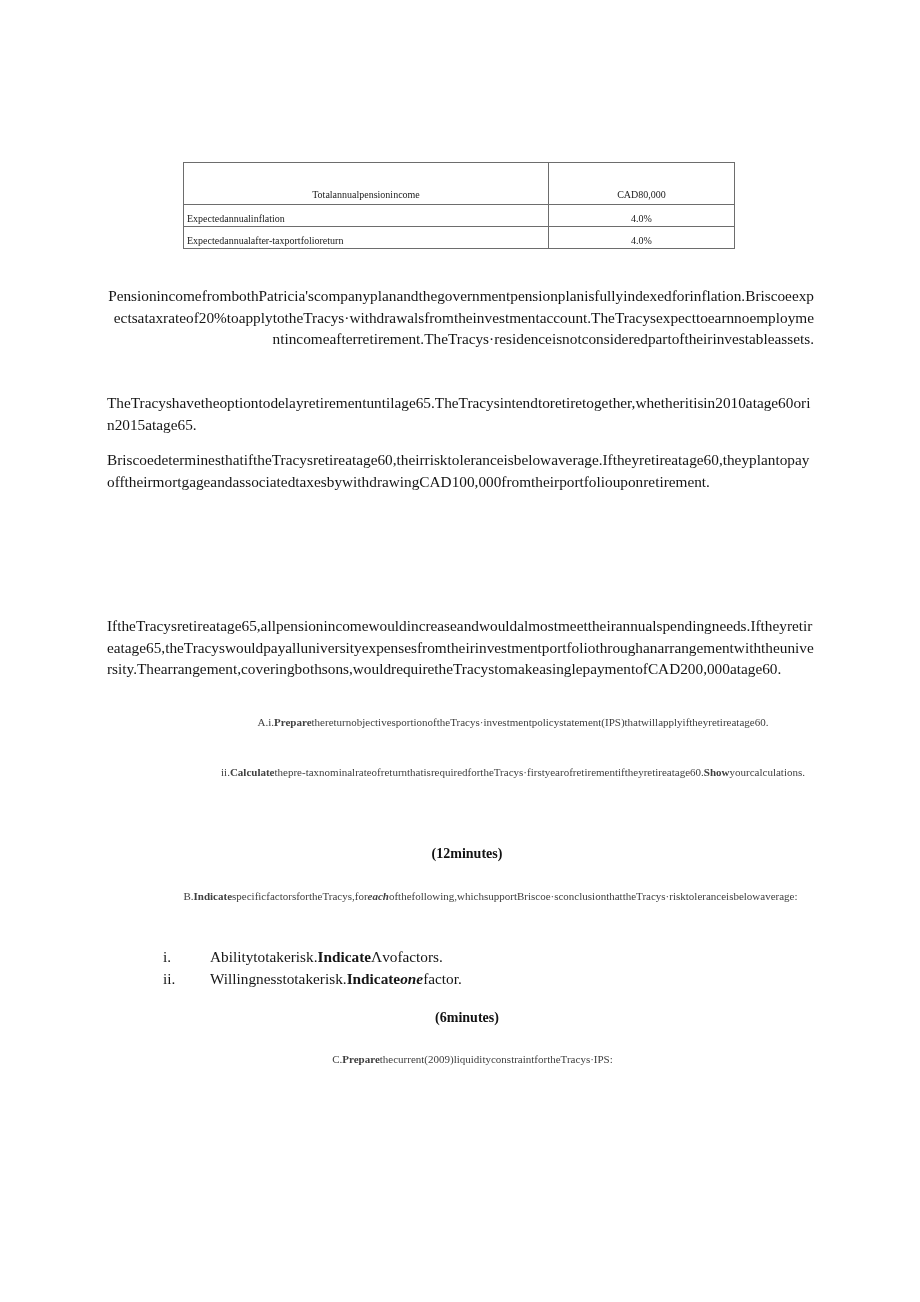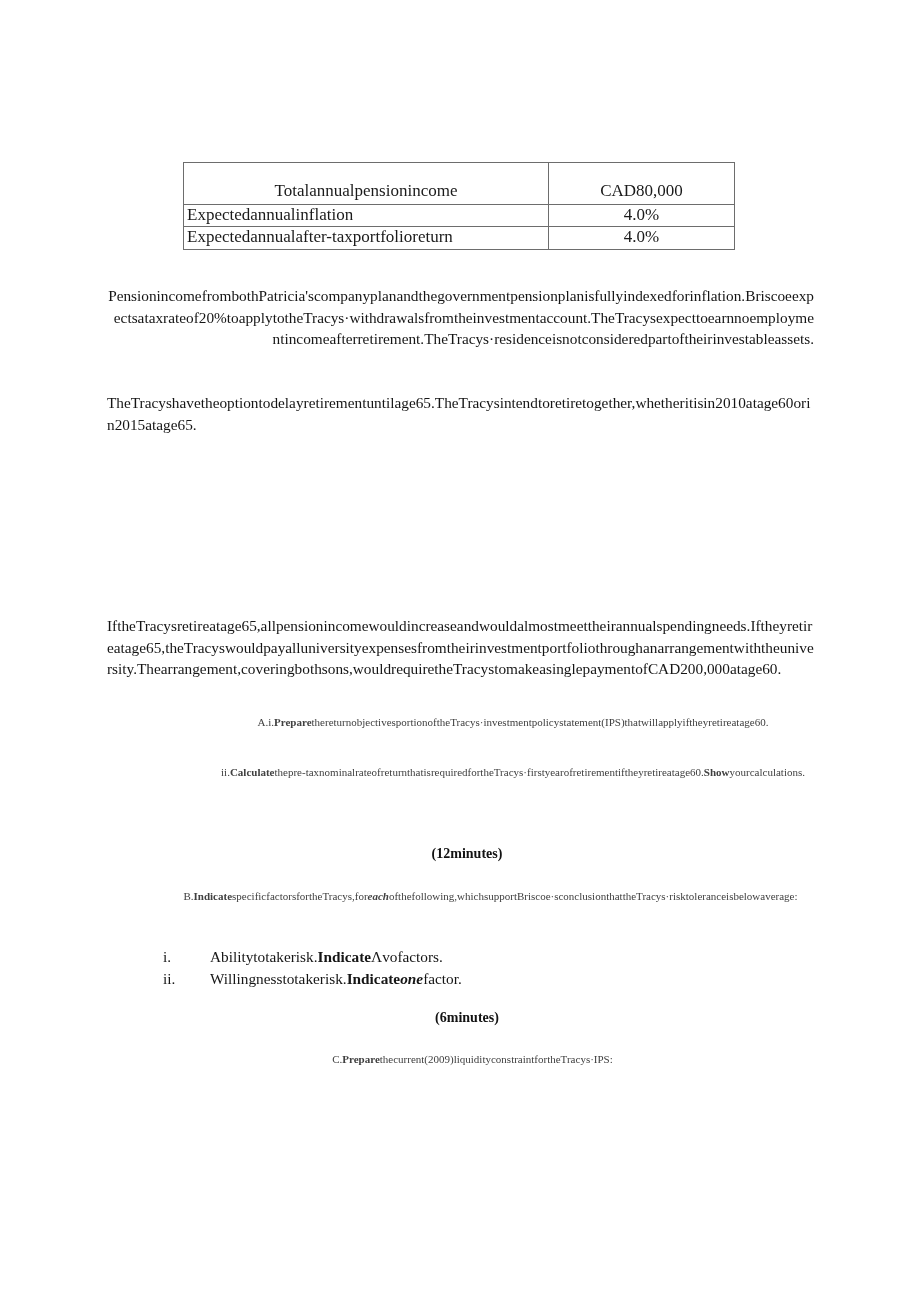--- a/index.html
+++ b/index.html
@@ -26,21 +26,21 @@
   .data-table {
     position: absolute;
     left: 183px;
     top: 162px;
     width: 551px;
     border-collapse: collapse;
     table-layout: fixed;
   }
   .data-table td {
     border: 1px solid #6d6d6d;
-    font-size: 17px;
+    font-size: 10px;
     line-height: 1.2;
     color: #1a1a1a;
     padding: 0 3px;
     vertical-align: bottom;
   }
   .data-table col.c1 { width: 365px; }
   .data-table col.c2 { width: 186px; }
 
   .row-tall td { height: 38px; padding-bottom: 3px; }
   .row-short td { height: 20px; padding-bottom: 1px; }
@@ -161,20 +161,21 @@
         <td class="cell-left">Expectedannualafter-taxportfolioreturn</td>
         <td class="cell-center">4.0%</td>
       </tr>
     </tbody>
   </table>
 
   <p class="para" style="top:270px;text-align:right;">PensionincomefrombothPatricia'scompanyplanandthegovernmentpensionplanisfullyindexedforinflation.Briscoeexpectsataxrateof20%toapplytotheTracys·withdrawalsfromtheinvestmentaccount.TheTracysexpecttoearnnoemploymentincomeafterretirement.TheTracys·residenceisnotconsideredpartoftheirinvestableassets.</p>
 
   <p class="para" style="top:377px;">TheTracyshavetheoptiontodelayretirementuntilage65.TheTracysintendtoretiretogether,whetheritisin2010atage60orin2015atage65.</p>
 
+  <p class="para" style="top:434px;">BriscoedeterminesthatiftheTracysretireatage60,theirrisktoleranceisbelowaverage.Iftheyretireatage60,theyplantopayofftheirmortgageandassociatedtaxesbywithdrawingCAD100,000fromtheirportfoliouponretirement.</p>
 
 
   <p class="para" style="top:600px;">IftheTracysretireatage65,allpensionincomewouldincreaseandwouldalmostmeettheirannualspendingneeds.Iftheyretireatage65,theTracyswouldpayalluniversityexpensesfromtheirinvestmentportfoliothroughanarrangementwiththeuniversity.Thearrangement,coveringbothsons,wouldrequiretheTracystomakeasinglepaymentofCAD200,000atage60.</p>
 
   <div class="qblock q-a" style="top:712px;">
     <span class="lead"><span>A.i.</span><b>Prepare</b><span>thereturnobjectivesportionoftheTracys·investmentpolicystatement(IPS)thatwillapplyiftheyretireatage60.</span></span>
   </div>
 
   <div class="qblock q-aii" style="top:762px;">
     <span class="lead"><span>ii.</span><b>Calculate</b><span>thepre-taxnominalrateofreturnthatisrequiredfortheTracys·firstyearofretirementiftheyretireatage60.</span><b>Show</b><span>yourcalculations.</span></span>

